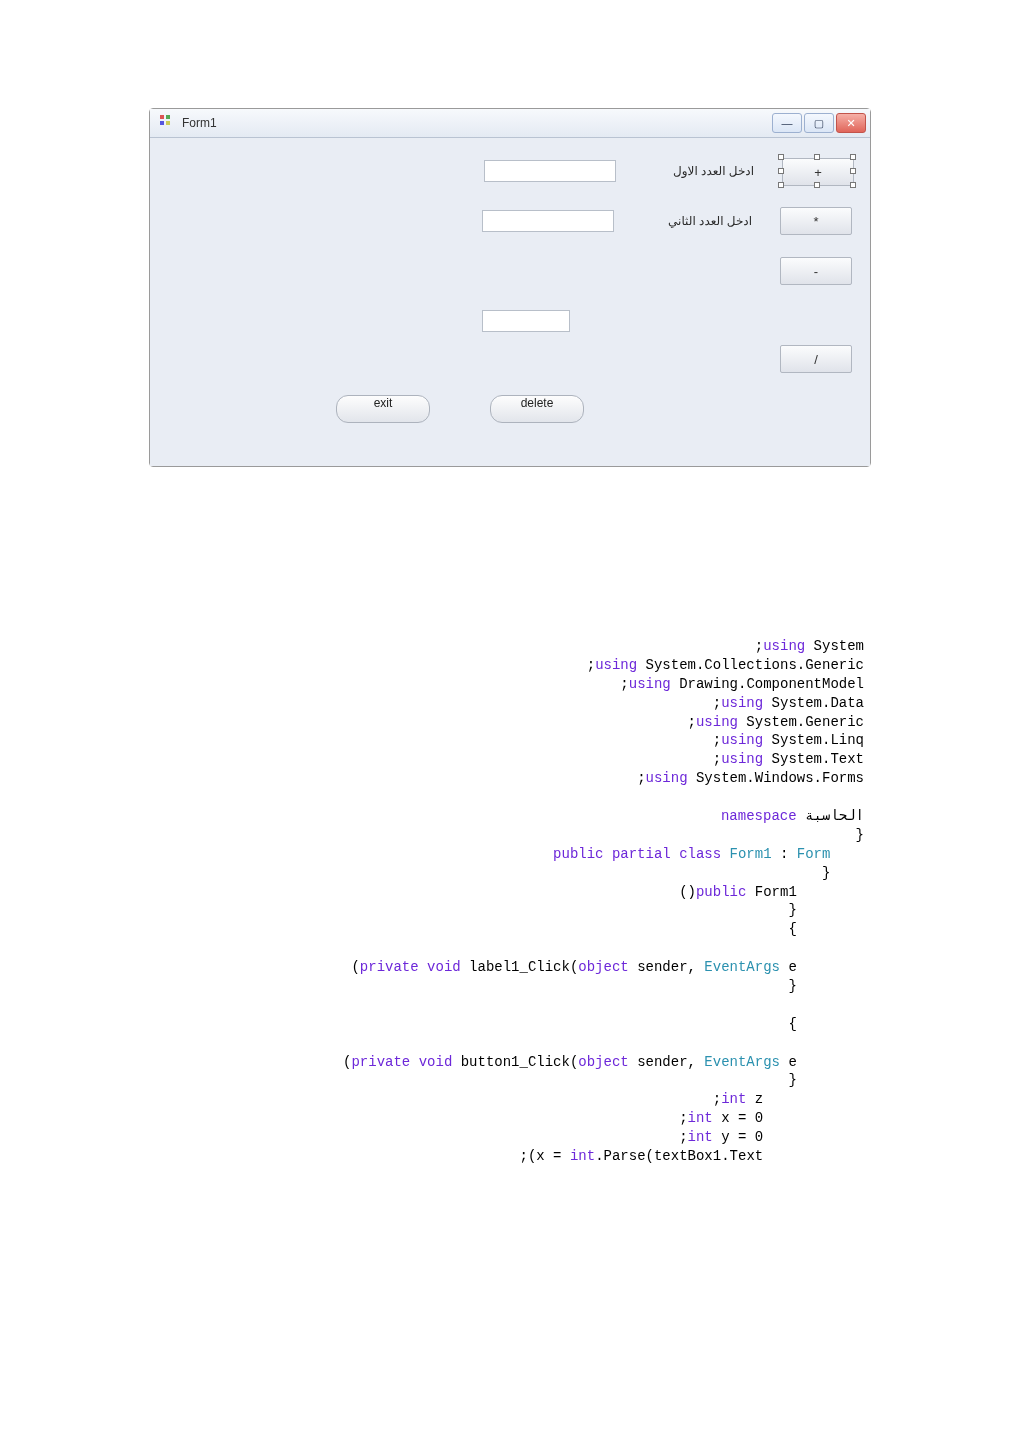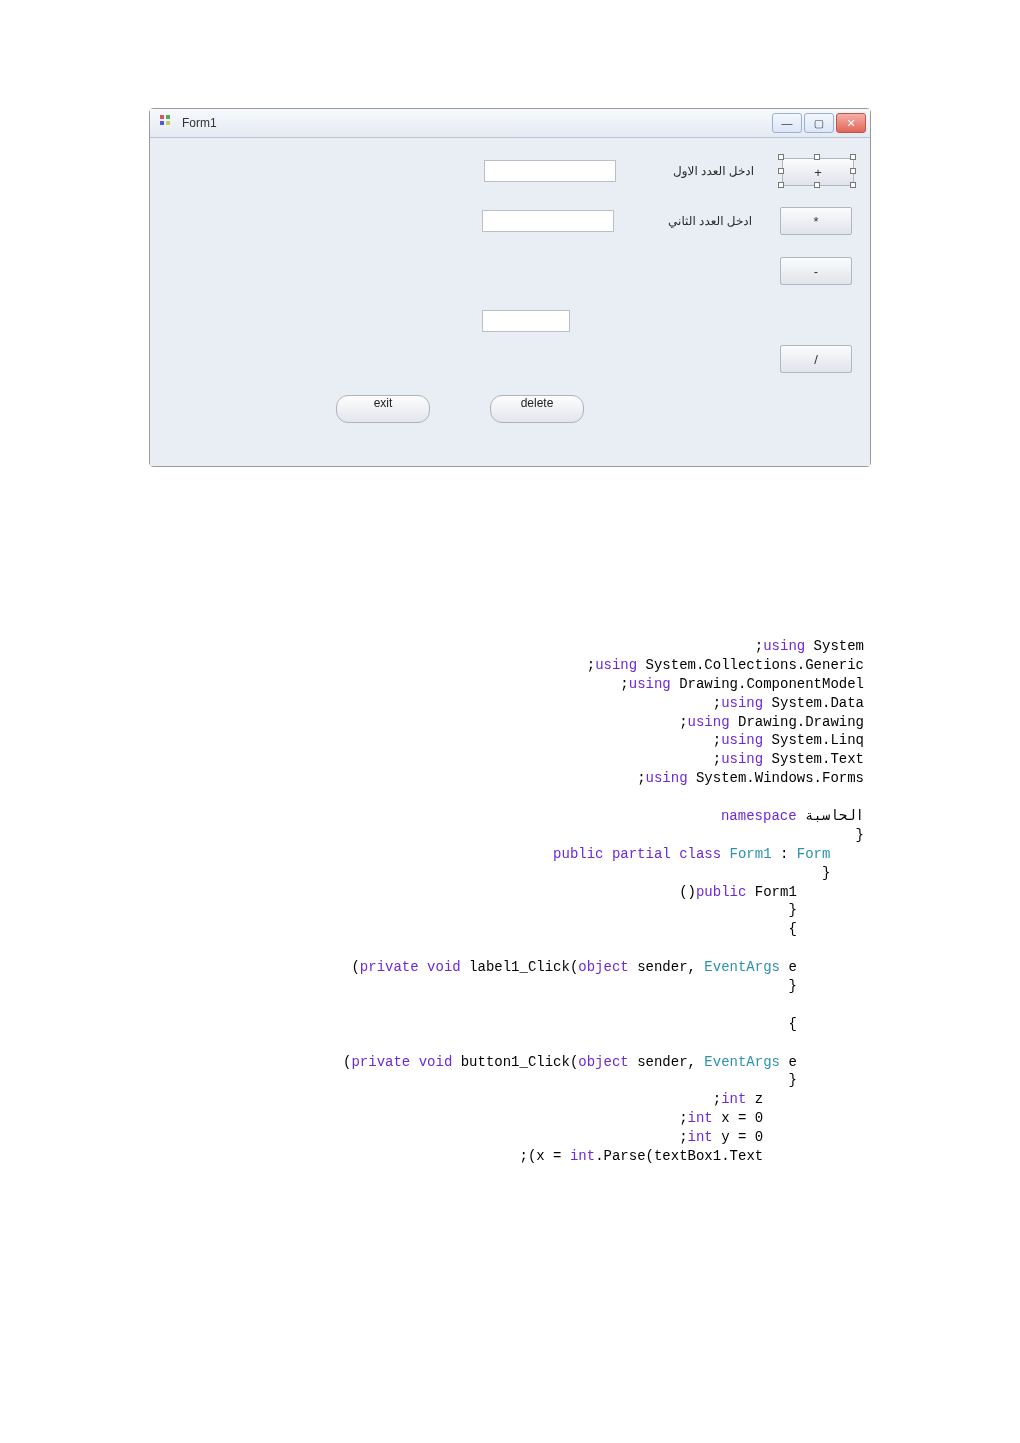--- a/index.html
+++ b/index.html
@@ -219,21 +219,21 @@
       </div>
 
     </div>
   </div>
 
   <div class="code">
     <div><span class="txt">;</span><span class="kw">using</span><span class="txt"> System</span></div>
     <div><span class="txt">;</span><span class="kw">using</span><span class="txt"> System.Collections.Generic</span></div>
     <div><span class="txt">;</span><span class="kw">using</span><span class="txt"> Drawing.ComponentModel</span></div>
     <div><span class="txt">;</span><span class="kw">using</span><span class="txt"> System.Data</span></div>
-    <div><span class="txt">;</span><span class="kw">using</span><span class="txt"> Drawing.Drawing</span></div>
+    <div><span class="txt">;</span><span class="kw">using</span><span class="txt"> System.Generic</span></div>
     <div><span class="txt">;</span><span class="kw">using</span><span class="txt"> System.Linq</span></div>
     <div><span class="txt">;</span><span class="kw">using</span><span class="txt"> System.Text</span></div>
     <div><span class="txt">;</span><span class="kw">using</span><span class="txt"> System.Windows.Forms</span></div>
     <div>&nbsp;</div>
     <div><span class="txt">الحاسبة </span><span class="kw">namespace</span></div>
     <div><span class="txt">}</span></div>
     <div><span class="kw">public</span><span class="txt"> </span><span class="kw">partial</span><span class="txt"> </span><span class="kw">class</span><span class="txt"> </span><span class="type">Form1</span><span class="txt"> : </span><span class="type">Form</span><span class="txt">    </span></div>
     <div><span class="txt">}    </span></div>
     <div><span class="txt">()</span><span class="kw">public</span><span class="txt"> Form1        </span></div>
     <div><span class="txt">}        </span></div>

